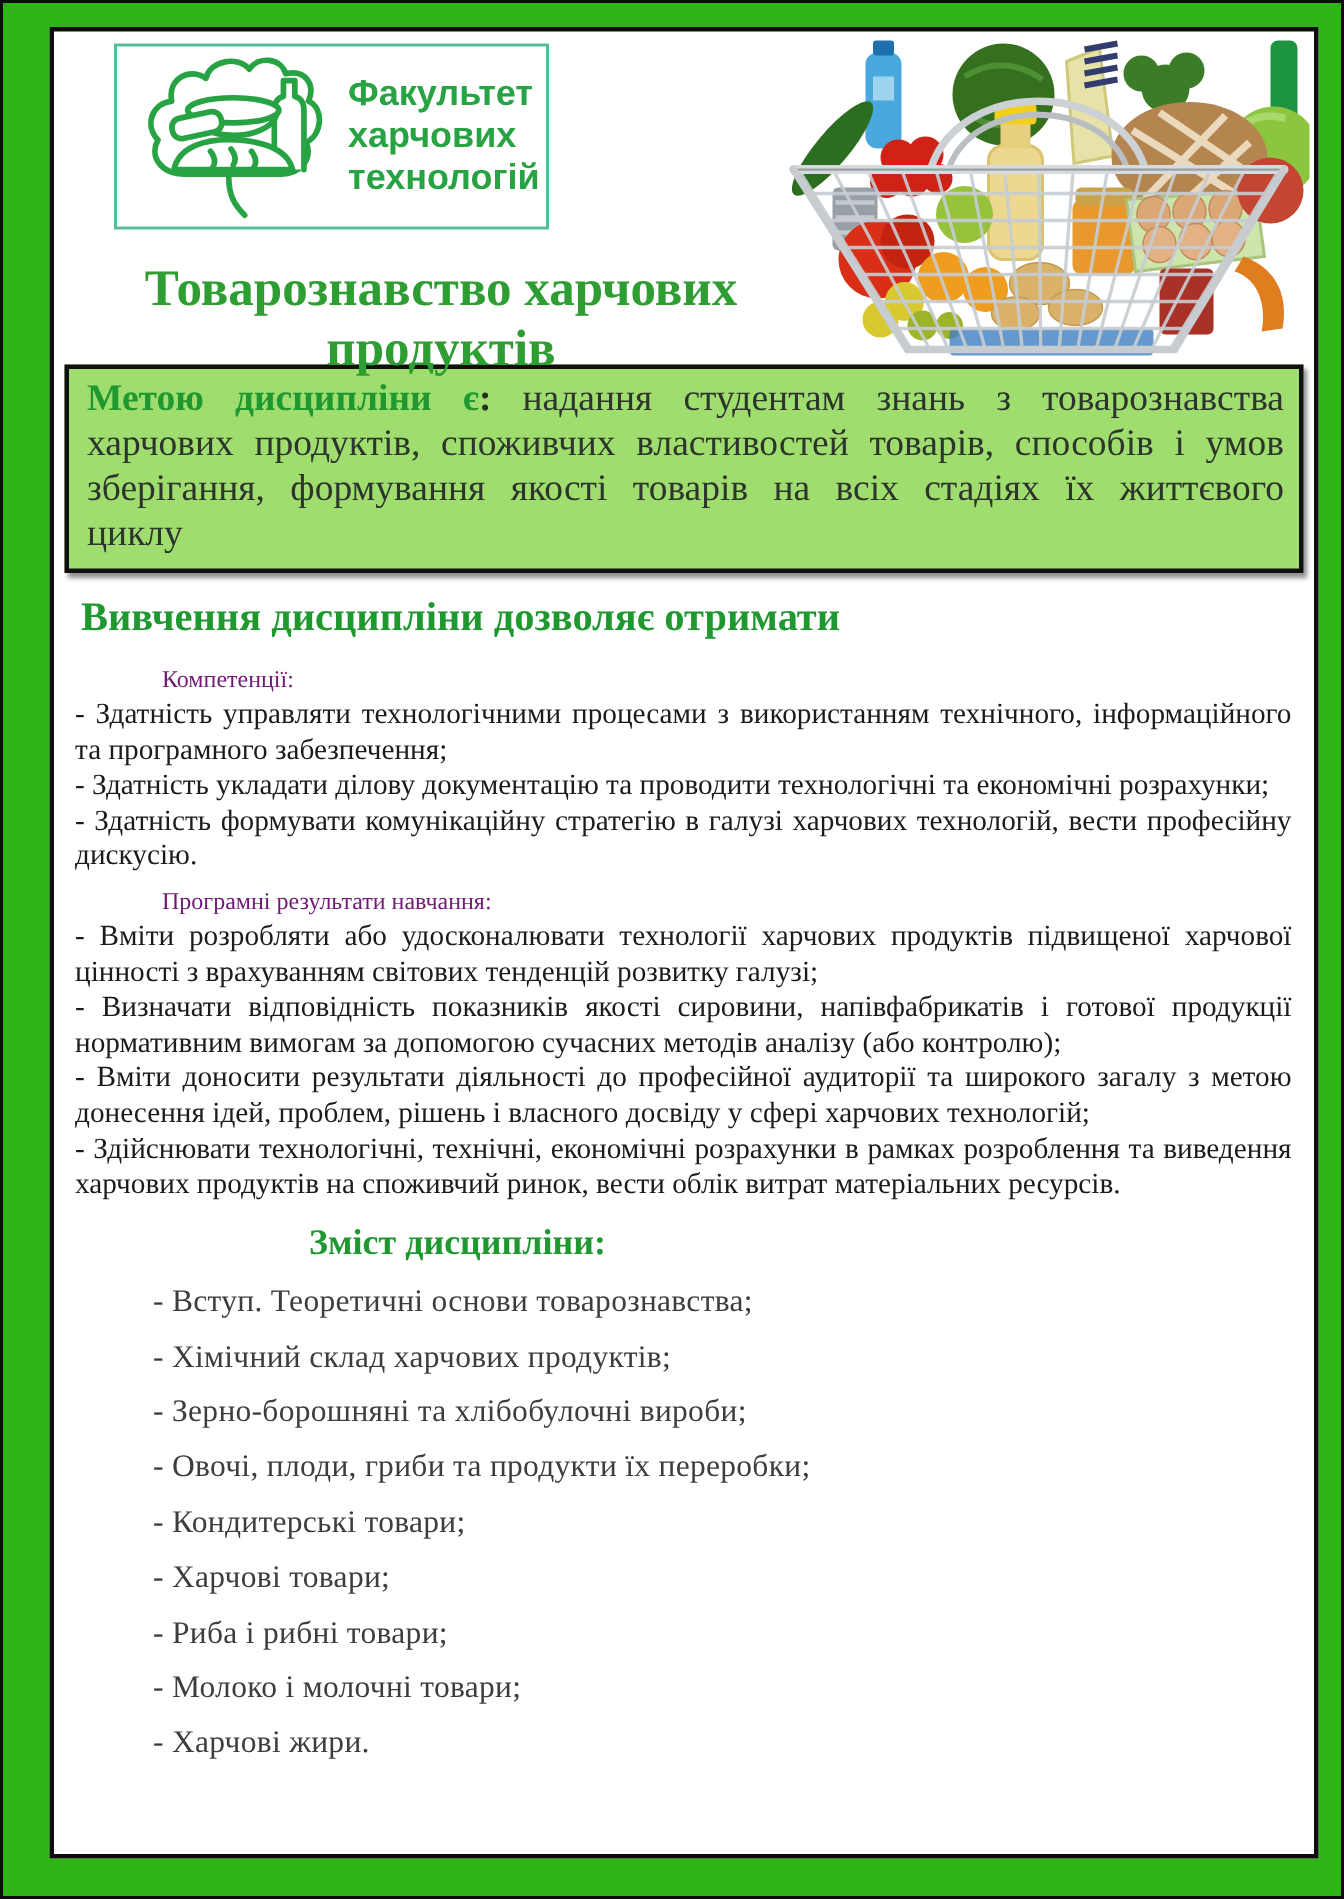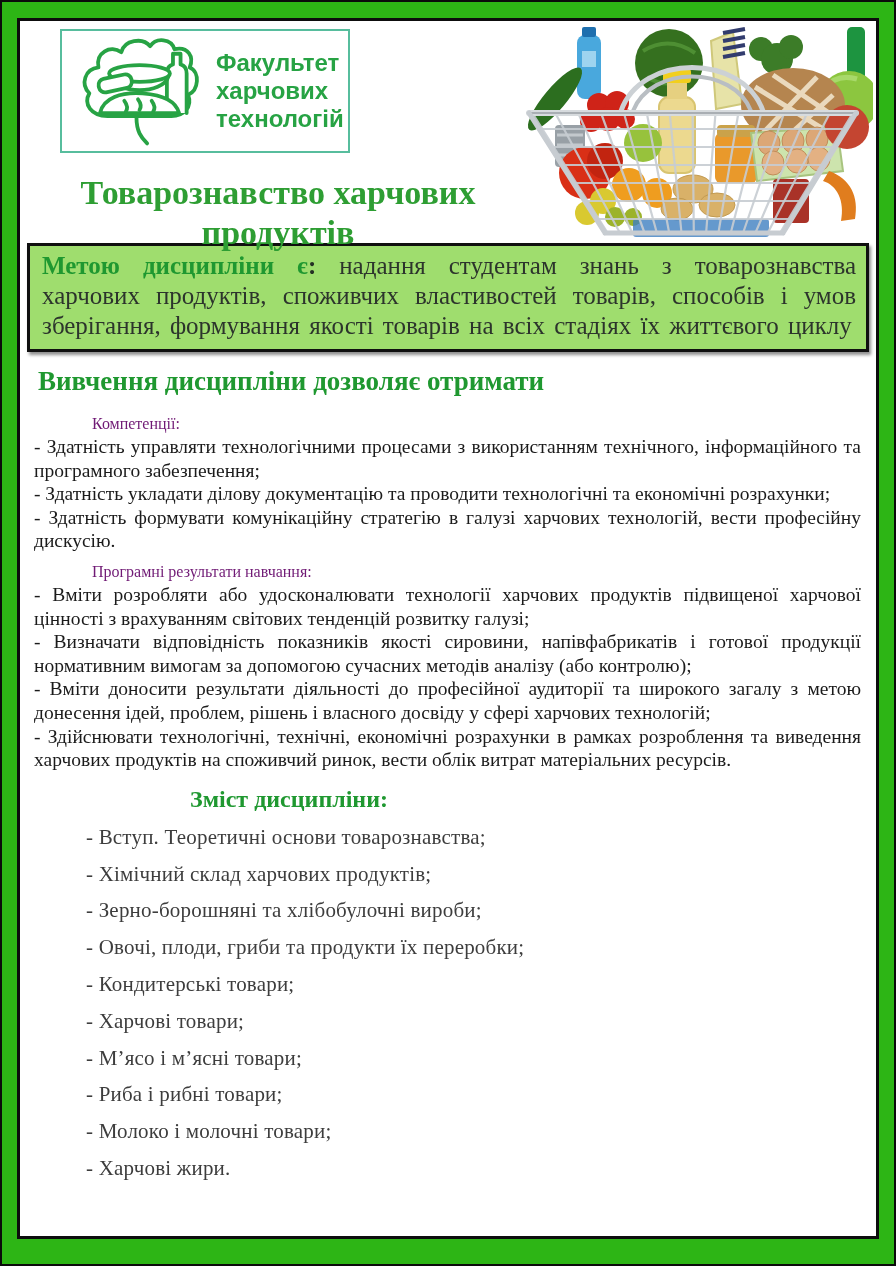--- a/index.html
+++ b/index.html
@@ -1,18 +1,18 @@
 <!DOCTYPE html>
 <html><head>
 <meta charset="utf-8">
 <style>
   html,body{margin:0;padding:0;background:#ffffff;}
   body{font-family:"Liberation Serif", serif;}
   .page{width:896px;height:1266px;box-sizing:border-box;background:#2db515;
-        border:2px solid #0b0b0b;padding:16px 15px 25px 15px;}
+        border:2px solid #0b0b0b;padding:16px 15px 25px 31px;}
   .content{position:relative;height:100%;box-sizing:border-box;background:#ffffff;
         border:3px solid #0d0d0d;overflow:hidden;}
 
   .header{position:relative;height:220px;}
   .logo-box{position:absolute;left:40px;top:8px;width:290px;height:124px;
         border:2px solid #57bd9d;box-sizing:border-box;display:flex;align-items:center;background:#fff;}
   .logo-art{width:148px;height:114px;margin-left:2px;flex:0 0 auto;}
   .logo-text{font-family:"Liberation Sans", sans-serif;font-weight:bold;color:#27a344;
         font-size:24px;line-height:28px;margin-left:4px;white-space:nowrap;}
   .basket{position:absolute;right:3px;top:0;width:362px;height:218px;}
@@ -158,20 +158,19 @@
 
     <div class="contents-heading">Зміст дисципліни:</div>
     <div class="contents-list">
 
     <p>- Вступ. Теоретичні основи товарознавства;</p>
         <p>- Хімічний склад харчових продуктів;</p>
         <p>- Зерно-борошняні та хлібобулочні вироби;</p>
         <p>- Овочі, плоди, гриби та продукти їх переробки;</p>
         <p>- Кондитерські товари;</p>
         <p>- Харчові товари;</p>
-        <p>- М’ясо і м’ясні товари;</p>
         <p>- Риба і рибні товари;</p>
         <p>- Молоко і молочні товари;</p>
         <p>- Харчові жири.</p>
       </div>
 
   </div>
 </div>
 
 </body></html>

